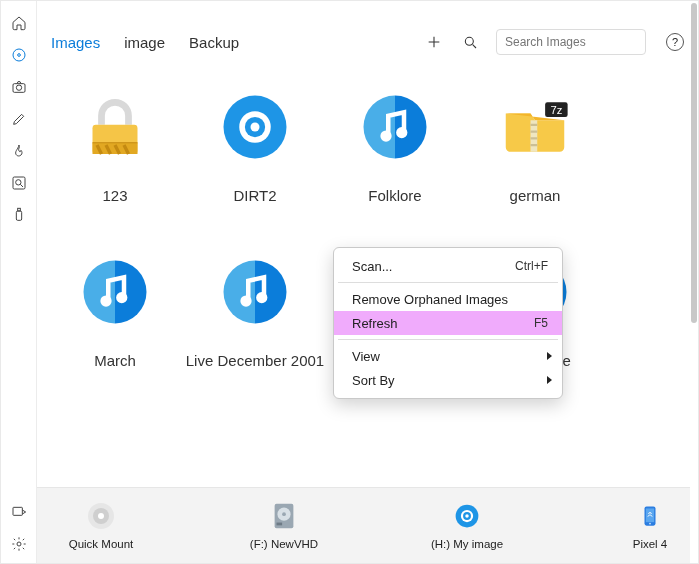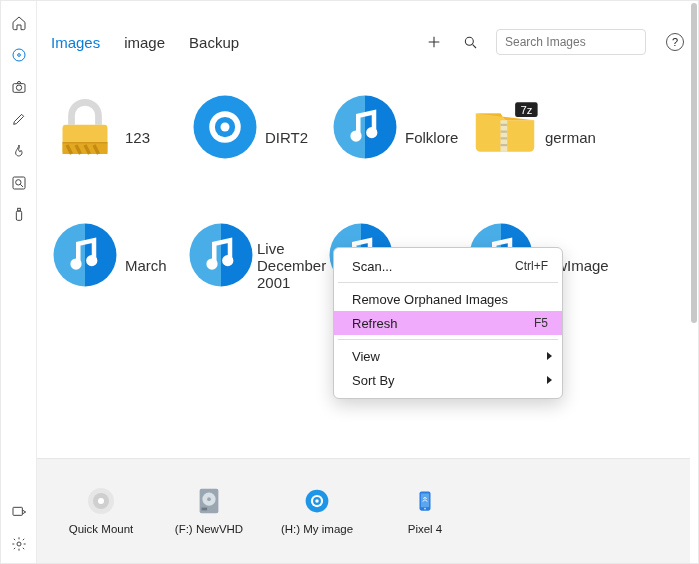--- a/index.html
+++ b/index.html
@@ -50,30 +50,30 @@
     display:flex; align-items:center; justify-content:center; font-size:11px; cursor:pointer;
     margin-left:4px;
   }
   
   .main {
     position: absolute; left: 36px; right: 8px; top:46px; bottom:96px;
     overflow: hidden; padding: 40px 8px 0 8px;
   }
   .grid { display:flex; flex-wrap:wrap; }
   .item {
-    width: 140px; display:flex; flex-direction:row; align-items:center;
+    width: 140px; display:flex; flex-direction:column; align-items:center;
     margin-bottom: 48px; cursor:pointer;
   }
   .item .iconbox { width:80px; height:80px; display:flex; align-items:center; justify-content:center; }
   .item .label { margin-top: 20px; font-size: 15px; color:#333; text-align:left; }
   
   .tray {
-    position:absolute; left:36px; right:8px; bottom:0; height:105px;
+    position:absolute; left:36px; right:8px; bottom:0; height:76px;
     background:#f3f3f3; border-top:1px solid #e6e6e6;
-    display:flex; align-items:center; padding-left:24px; gap: 28px;
+    display:flex; align-items:center; padding-left:24px; gap: 28px; justify-content: space-between;
   }
   .tray .titem { display:flex; flex-direction:column; align-items:center; width:80px; cursor:pointer; }
   .tray .ticon { width:32px; height:32px; display:flex; align-items:center; justify-content:center; }
   .tray .tlabel { font-size:11.5px; margin-top:6px; text-align:center; line-height:1.2; }
   
   .ctx {
     position:absolute; left:332px; top:246px; width:230px;
     background:#fff; border:1px solid #c9c9c9; border-radius:6px;
     padding:6px 0; box-shadow:0 6px 18px rgba(0,0,0,.18);
     font-size:13px;

